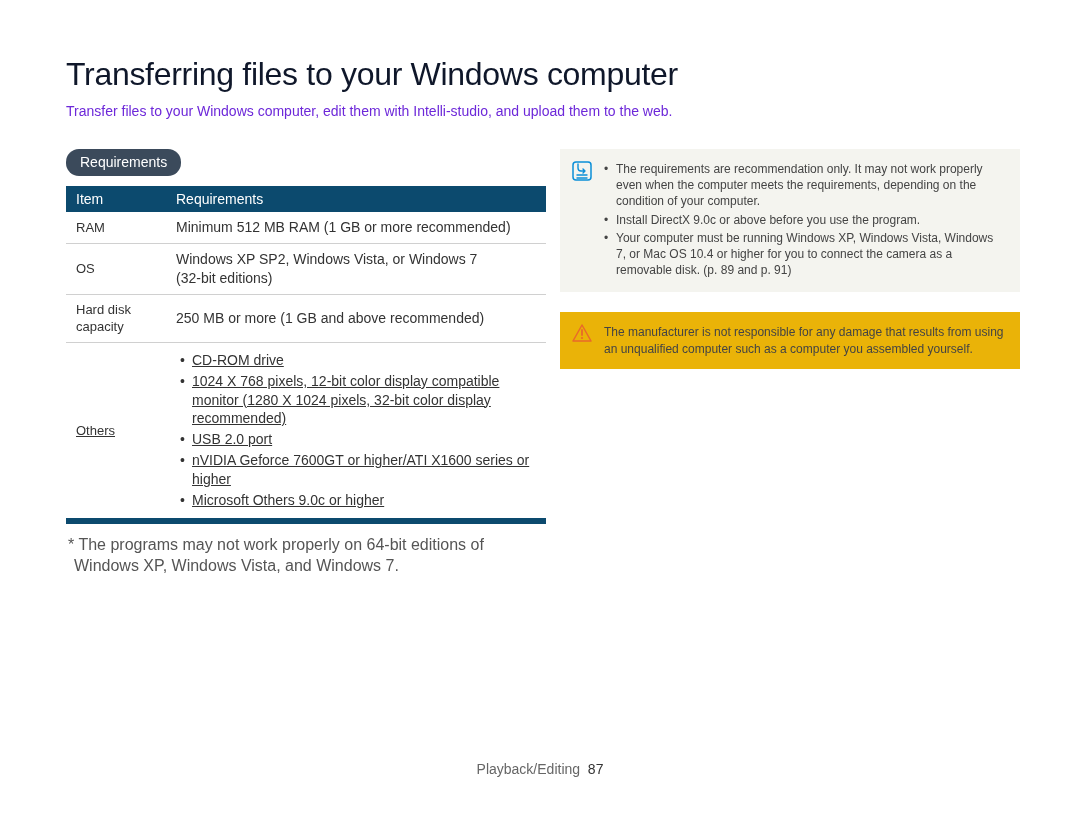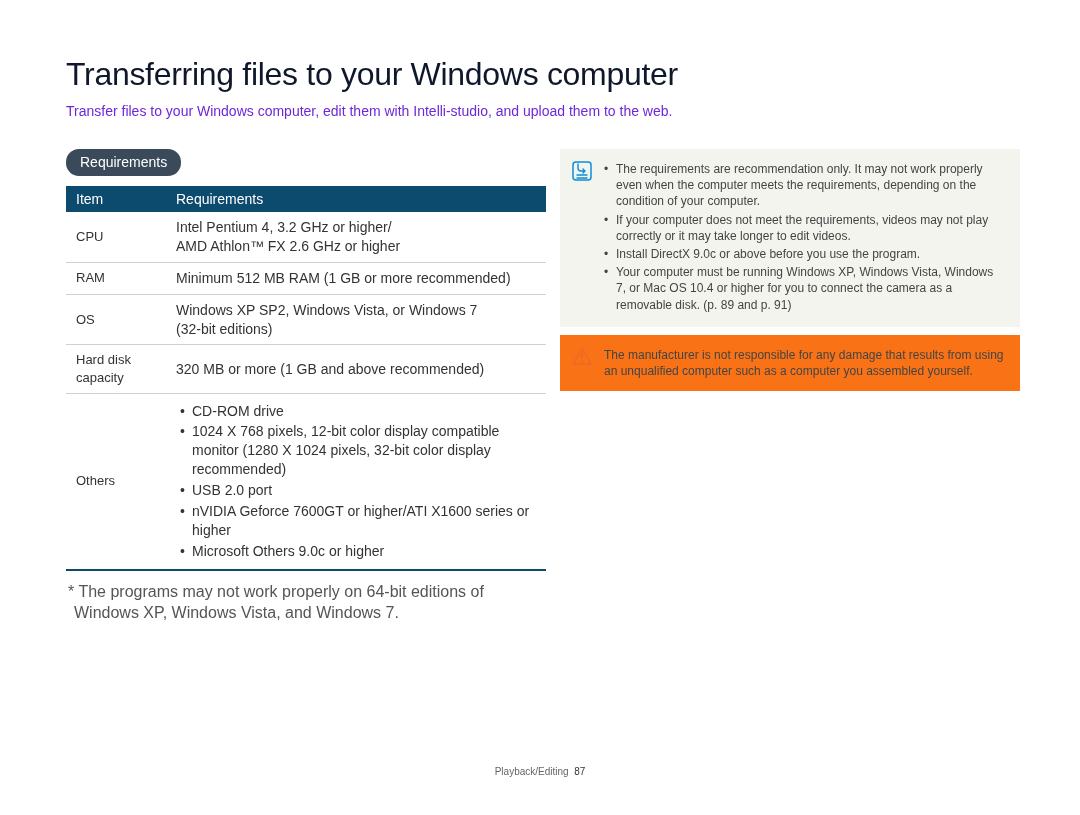--- a/index.html
+++ b/index.html
@@ -53,21 +53,21 @@
     text-align: left;
     padding: 5px 10px;
   }
   table.req thead th:first-child { width: 100px; }
   table.req td {
     padding: 6px 10px;
     vertical-align: middle;
     border-bottom: 1px solid #d0d0d0;
     line-height: 1.35;
   }
-  table.req tbody tr:last-child td { border-bottom: 2px solid #0c4a6e; }
+  table.req tbody tr:last-child td { border-bottom: 6px solid #0c4a6e; text-decoration: underline; }
   table.req td:first-child { font-size: 13px; vertical-align: middle; }
 
   ul.inner {
     list-style: none;
     padding-left: 2px;
   }
   ul.inner li {
     position: relative;
     padding-left: 14px;
     margin: 2px 0;
@@ -87,21 +87,21 @@
     text-indent: -6px;
     line-height: 1.35;
   }
 
   .note-box {
     background: #f4f4ef;
     padding: 12px 14px 12px 44px;
     font-size: 12px;
     color: #444;
     position: relative;
-    margin-bottom: 8px;
+    margin-bottom: 20px;
     line-height: 1.35;
   }
   .note-box ul { list-style: none; }
   .note-box ul li {
     position: relative;
     padding-left: 12px;
     margin-bottom: 2px;
   }
   .note-box ul li::before {
     content: "•";
@@ -110,42 +110,42 @@
     top: 0;
   }
   .note-icon {
     position: absolute;
     left: 12px;
     top: 12px;
     width: 20px;
     height: 20px;
   }
   .warn-box {
-    background: #f97316;
+    background: #eab308;
     padding: 12px 14px 12px 44px;
     font-size: 12px;
     color: #444;
     position: relative;
     line-height: 1.35;
   }
   .warn-icon {
     position: absolute;
     left: 12px;
     top: 12px;
     width: 20px;
     height: 18px;
   }
 
   .footer {
     position: absolute;
     bottom: 38px;
     left: 0;
     width: 100%;
     text-align: center;
-    font-size: 10px;
+    font-size: 14px;
     color: #666;
   }
   .footer .pg { color: #333; }
 </style>
 </head>
 <body>
 
 <h1>Transferring files to your Windows computer</h1>
 <div class="intro">Transfer files to your Windows computer, edit them with Intelli-studio, and upload them to the web.</div>
 
@@ -155,38 +155,33 @@
 
     <table class="req">
       <thead>
         <tr>
           <th>Item</th>
           <th>Requirements</th>
         </tr>
       </thead>
       <tbody id="req-body">
 
-      <tr>
-            <td style="white-space: pre-line;">CPU</td>
-            <td style="white-space: pre-line;">Intel Pentium 4, 3.2 GHz or higher/
-AMD Athlon™ FX 2.6 GHz or higher</td>
-          </tr>
           <tr>
             <td style="white-space: pre-line;">RAM</td>
             <td style="white-space: pre-line;">Minimum 512 MB RAM (1 GB or more recommended)</td>
           </tr>
           <tr>
             <td style="white-space: pre-line;">OS</td>
             <td style="white-space: pre-line;">Windows XP SP2, Windows Vista, or Windows 7
 (32-bit editions)</td>
           </tr>
           <tr>
             <td style="white-space: pre-line;">Hard disk
 capacity</td>
-            <td style="white-space: pre-line;">320 MB or more (1 GB and above recommended)</td>
+            <td style="white-space: pre-line;">250 MB or more (1 GB and above recommended)</td>
           </tr>
           <tr>
             <td>Others</td>
             <td>
               <ul class="inner">
                 <li>CD-ROM drive</li>
                 <li>1024 X 768 pixels, 12-bit color display compatible monitor (1280 X 1024 pixels, 32-bit color display recommended)</li>
                 <li>USB 2.0 port</li>
                 <li>nVIDIA Geforce 7600GT or higher/ATI X1600 series or higher</li>
                 <li>Microsoft Others 9.0c or higher</li>
@@ -200,21 +195,20 @@
   </div>
 
   <div class="right-col">
     <div class="note-box">
       <svg class="note-icon" viewBox="0 0 20 20">
         <rect x="1" y="1" width="18" height="18" rx="3" fill="none" stroke="#0a8ed8" stroke-width="1.5"></rect>
         <path d="M6 3 L6 7 M6 7 Q6 10 9 10 L12 10 M11 8 L13 10 L11 12 M5 14 L15 14 M5 17 L15 17" fill="none" stroke="#0a8ed8" stroke-width="1.4" stroke-linecap="round" stroke-linejoin="round"></path>
       </svg>
       <ul id="note-list">
           <li>The requirements are recommendation only. It may not work properly even when the computer meets the requirements, depending on the condition of your computer.</li>
-          <li>If your computer does not meet the requirements, videos may not play correctly or it may take longer to edit videos.</li>
           <li>Install DirectX 9.0c or above before you use the program.</li>
           <li>Your computer must be running Windows XP, Windows Vista, Windows 7, or Mac OS 10.4 or higher for you to connect the camera as a removable disk. (p. 89 and p. 91)</li>
         </ul>
     </div>
 
     <div class="warn-box">
       <svg class="warn-icon" viewBox="0 0 20 18">
         <path d="M10 1 L19 17 L1 17 Z" fill="none" stroke="#e96a2a" stroke-width="1.5" stroke-linejoin="round"></path>
         <line x1="10" y1="6" x2="10" y2="11" stroke="#e96a2a" stroke-width="1.8" stroke-linecap="round"></line>
         <circle cx="10" cy="14" r="1.1" fill="#e96a2a"></circle>

